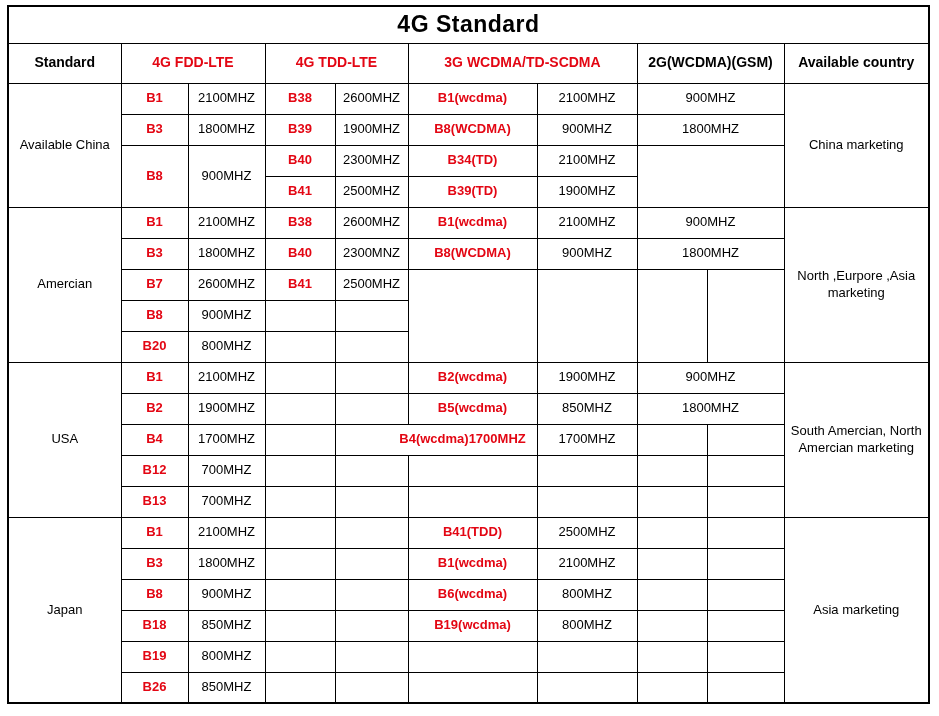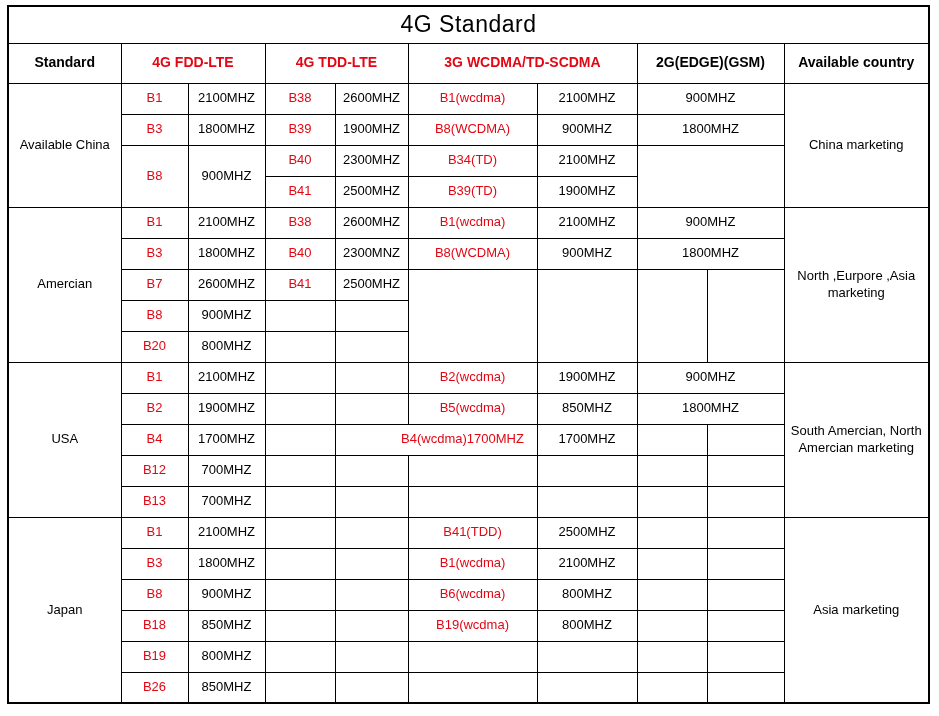--- a/index.html
+++ b/index.html
@@ -14,24 +14,24 @@
     border:2px solid var(--line);
   }
   td{
     border:1px solid var(--line);
     text-align:center; vertical-align:middle;
     font-size:13px; line-height:1.25; color:var(--ink);
     padding:0 2px; overflow:visible;
   }
   tr.body-row{ height:31px; }
   tr.title-row{ height:37px; }
-  tr.title-row td{ font-size:23px; font-weight:400; letter-spacing:0.5px; }
+  tr.title-row td{ font-size:23px; font-weight:700; letter-spacing:0.5px; }
   tr.header-row{ height:40px; }
   tr.header-row td{ font-weight:bold; font-size:14px; }
-  .red{ color:var(--red); }
+  .red{ color:var(--red);font-weight:bold; }
   .wide-overflow{ white-space:nowrap; padding-left:55px; }
   .country-cell{ padding:8px 6px; }
 </style>
 </head>
 <body>
 
 <div class="sheet">
 <table>
   <colgroup>
     <col style="width:113px">
@@ -49,21 +49,21 @@
   <tbody>
         <tr class="title-row">
     <td colspan="10">4G Standard</td>
   </tr>
 
   <tr class="header-row">
     <td>Standard</td>
     <td colspan="2" class="red">4G FDD-LTE</td>
     <td colspan="2" class="red">4G TDD-LTE</td>
     <td colspan="2" class="red">3G WCDMA/TD-SCDMA</td>
-    <td colspan="2">2G(EDGE)(GSM)</td>
+    <td colspan="2">2G(WCDMA)(GSM)</td>
     <td>Available country</td>
   </tr>
 
   <tr class="body-row">
     <td rowspan="4">Available China</td>
     <td class="red">B1</td>
     <td>2100MHZ</td>
     <td class="red">B38</td>
     <td>2600MHZ</td>
     <td class="red">B1(wcdma)</td>

